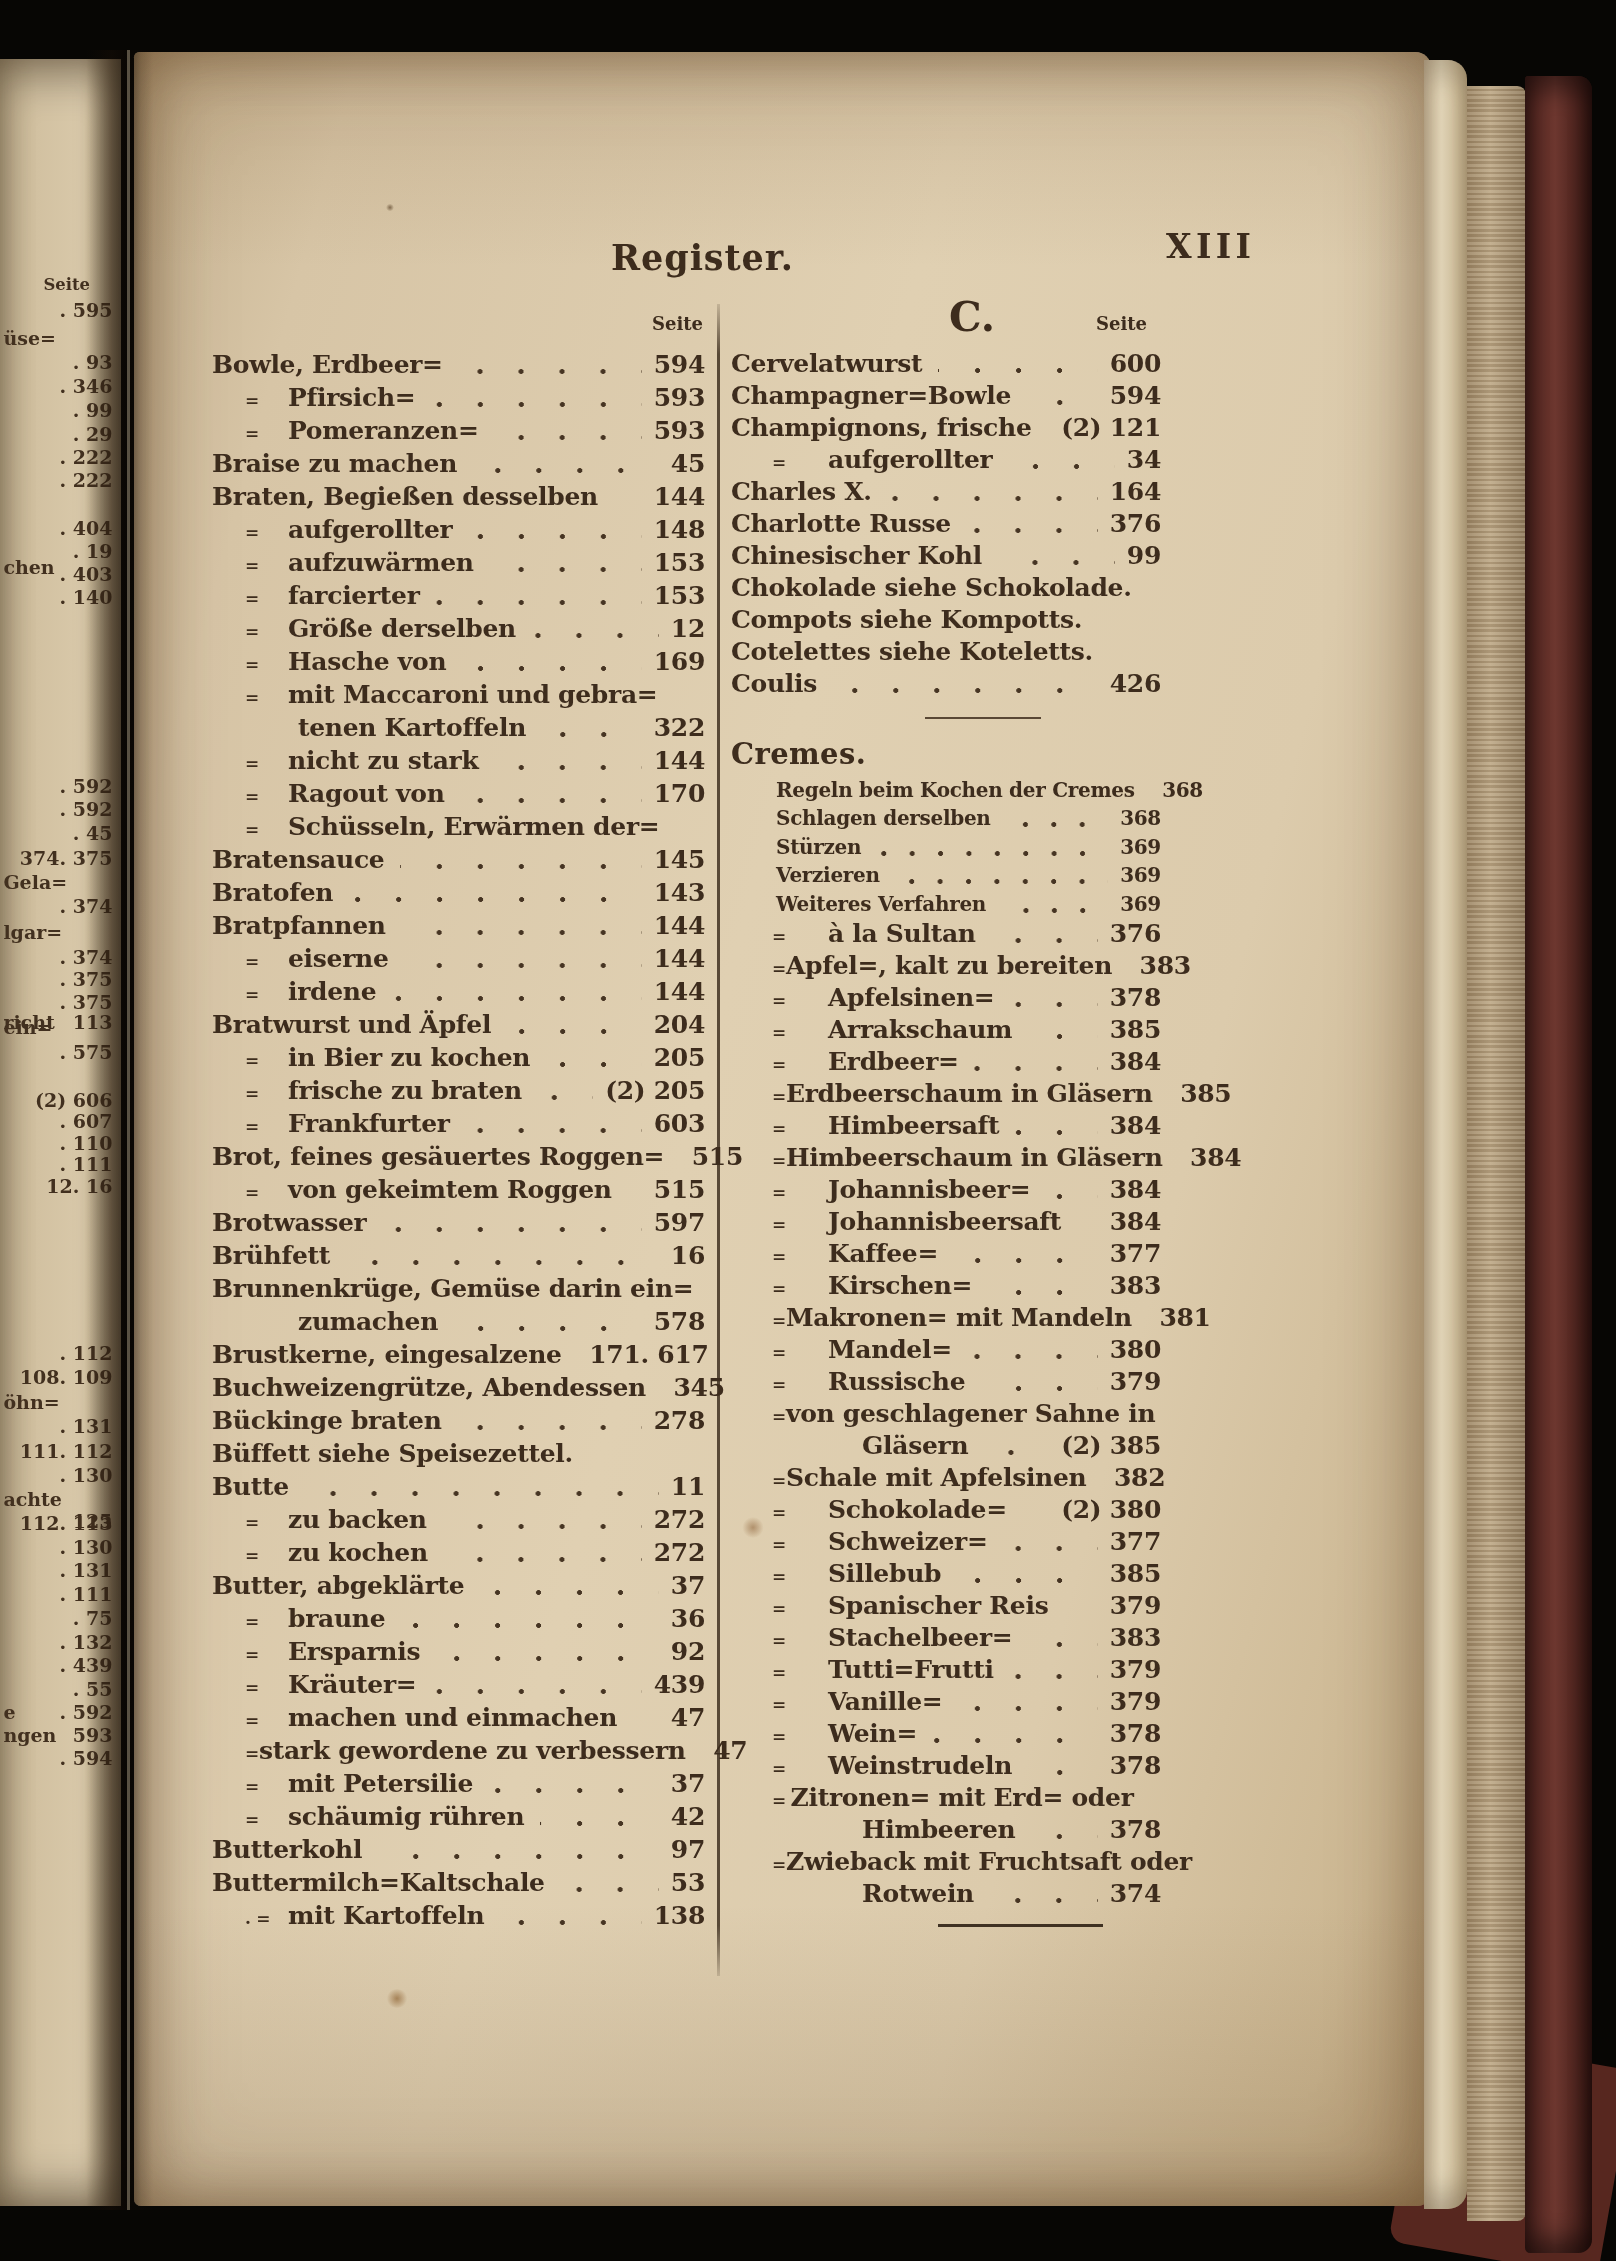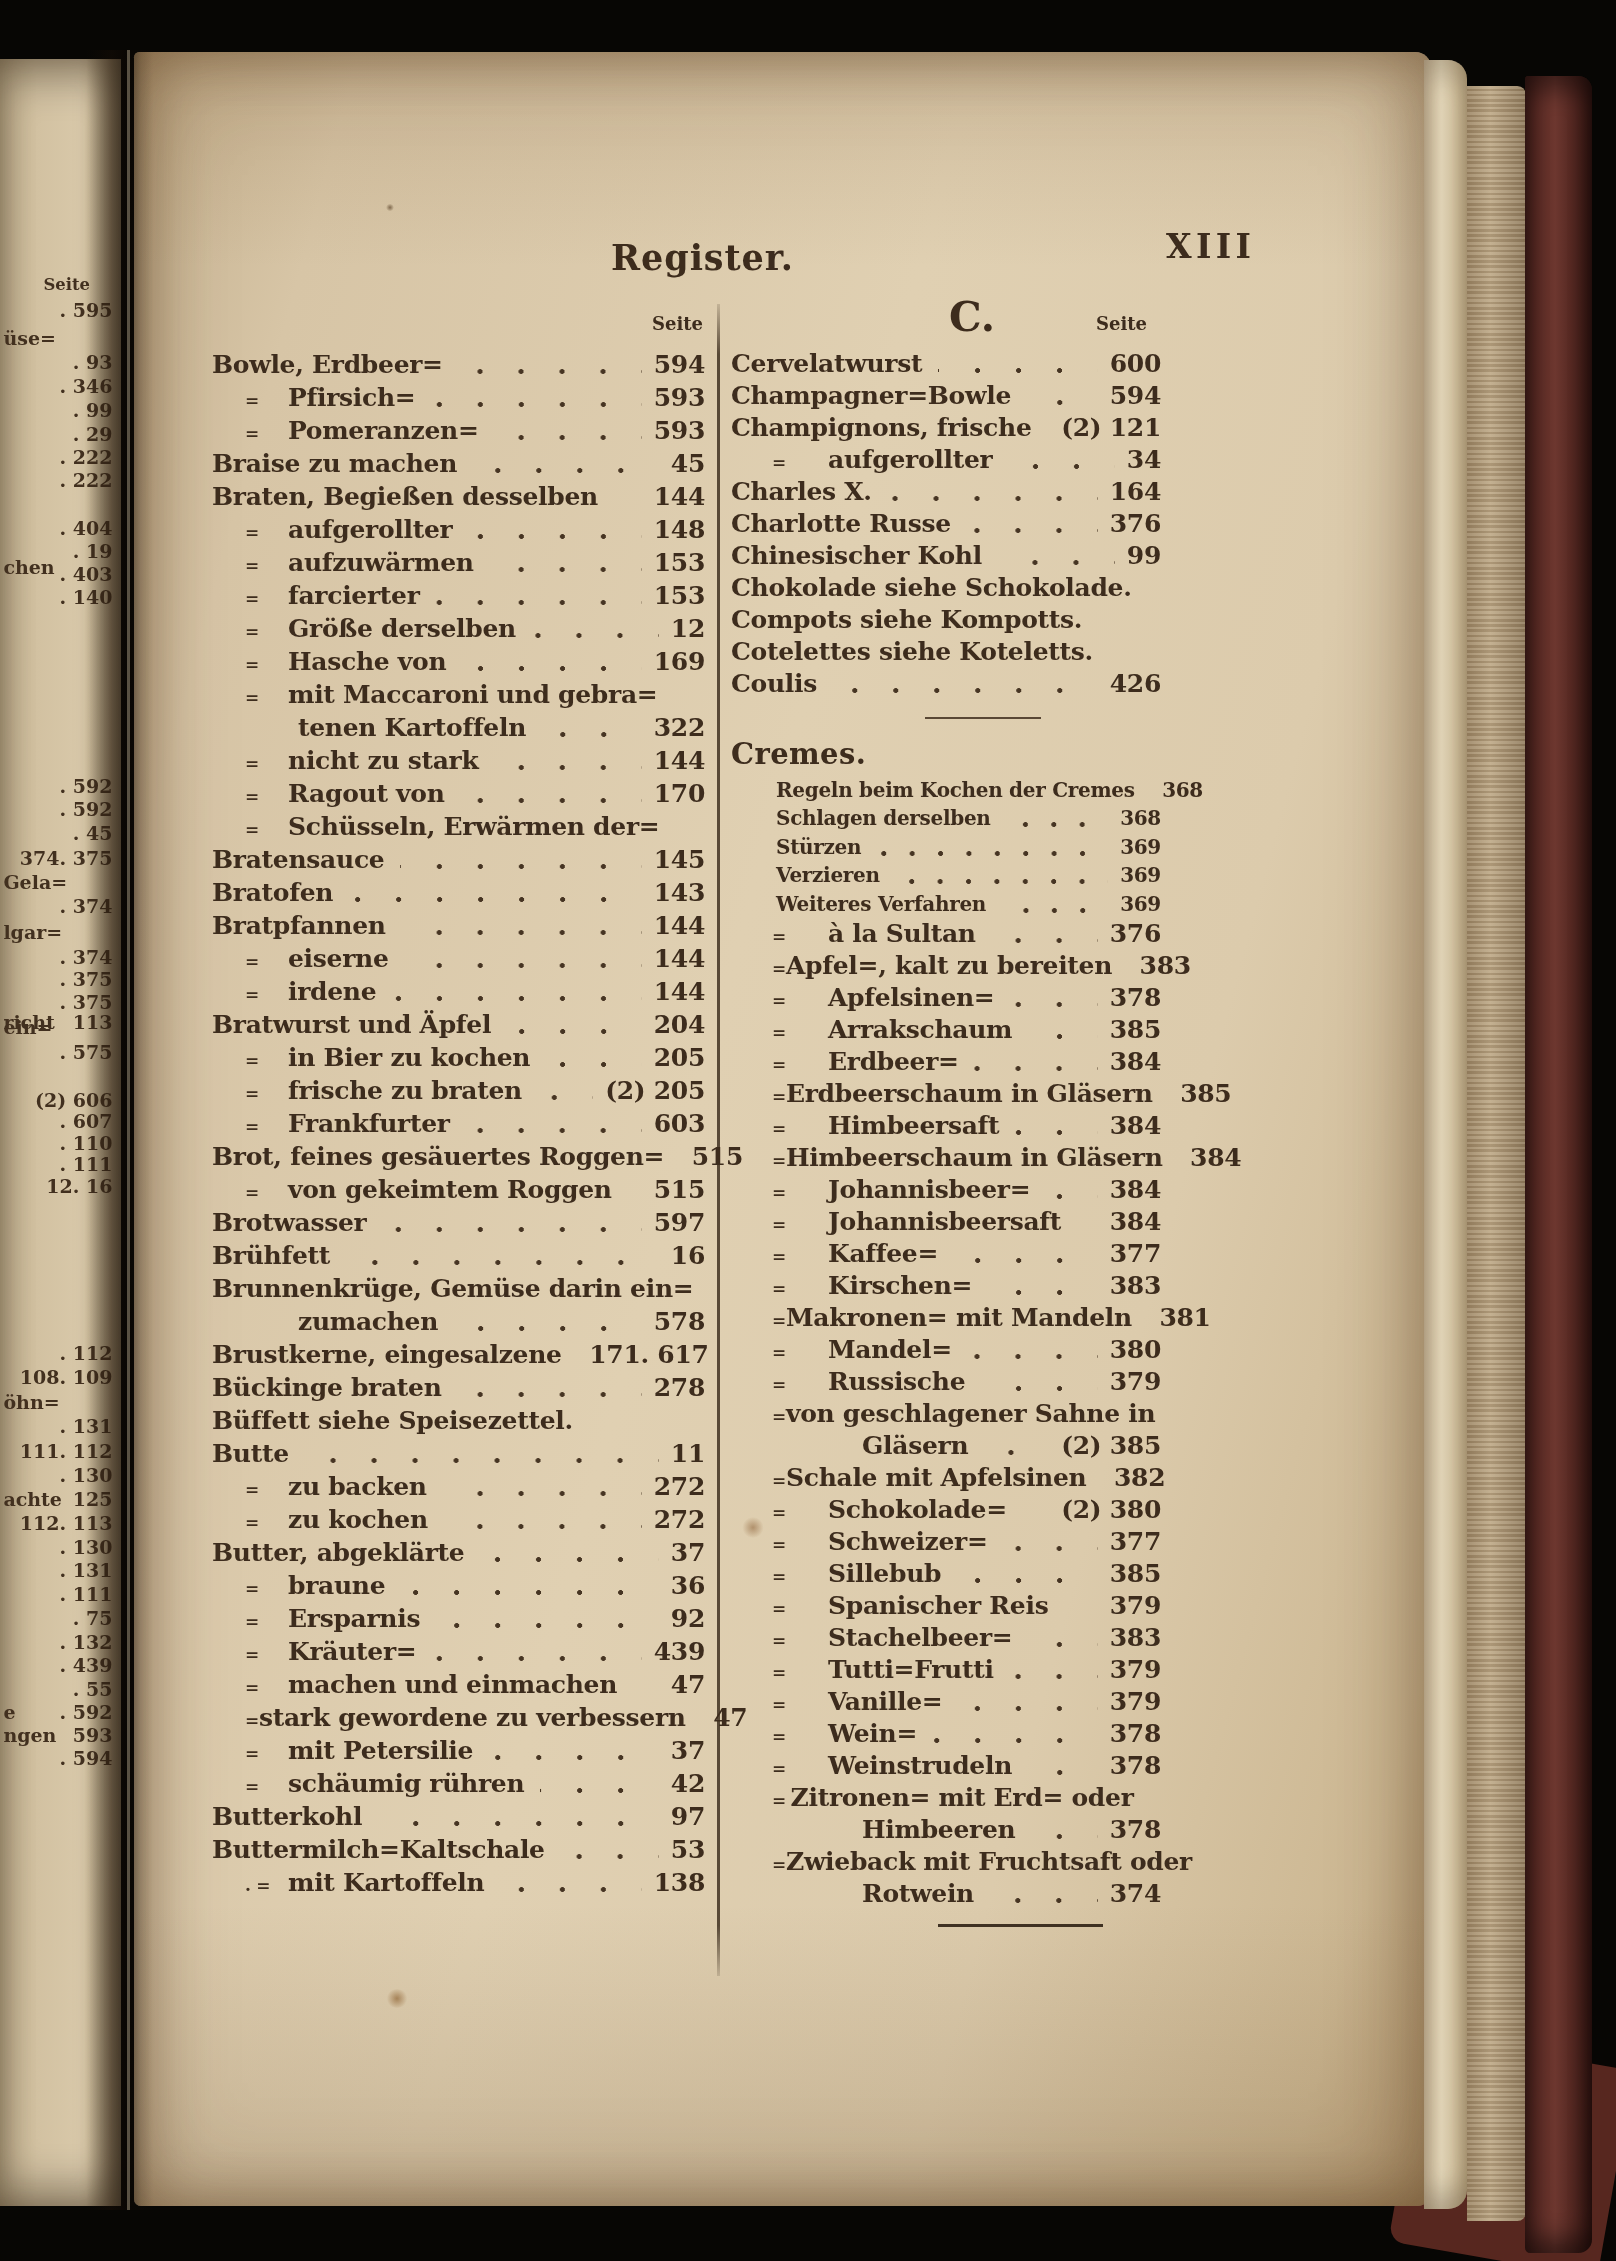--- a/index.html
+++ b/index.html
@@ -211,21 +211,21 @@
     </div>
     <div class="srow" style="top: 1356px;">
       <span class="sr">. 131</span>
     </div>
     <div class="srow" style="top: 1381px;">
       <span class="sr">111. 112</span>
     </div>
     <div class="srow" style="top: 1405px;">
       <span class="sr">. 130</span>
     </div>
-    <div class="srow" style="top: 1429px;">
+    <div class="srow" style="top: 1429px; flex-direction: column;">
       <span class="sl">achte</span>
       <span class="sr">125</span>
     </div>
     <div class="srow" style="top: 1453px;">
       <span class="sr">112. 113</span>
     </div>
     <div class="srow" style="top: 1477px;">
       <span class="sr">. 130</span>
     </div>
     <div class="srow" style="top: 1500px;">
@@ -442,20 +442,25 @@
         <span class="lbl">zumachen</span>
         <span class="dots on"></span>
         <span class="pnum">578</span>
       </div>
       <div class="row m">
         <span class="lbl">Brustkerne, eingesalzene</span>
         <span class="dots on"></span>
         <span class="pnum">171. 617</span>
       </div>
       <div class="row m">
+        <span class="lbl">Buchweizengrütze, Abendessen</span>
+        <span class="dots on"></span>
+        <span class="pnum">345</span>
+      </div>
+      <div class="row m">
         <span class="lbl">Bückinge braten</span>
         <span class="dots on"></span>
         <span class="pnum">278</span>
       </div>
       <div class="row m">
         <span class="lbl">Büffett siehe Speisezettel.</span>
         <span class="dots"></span>
       </div>
       <div class="row m">
         <span class="lbl">Butte</span>

